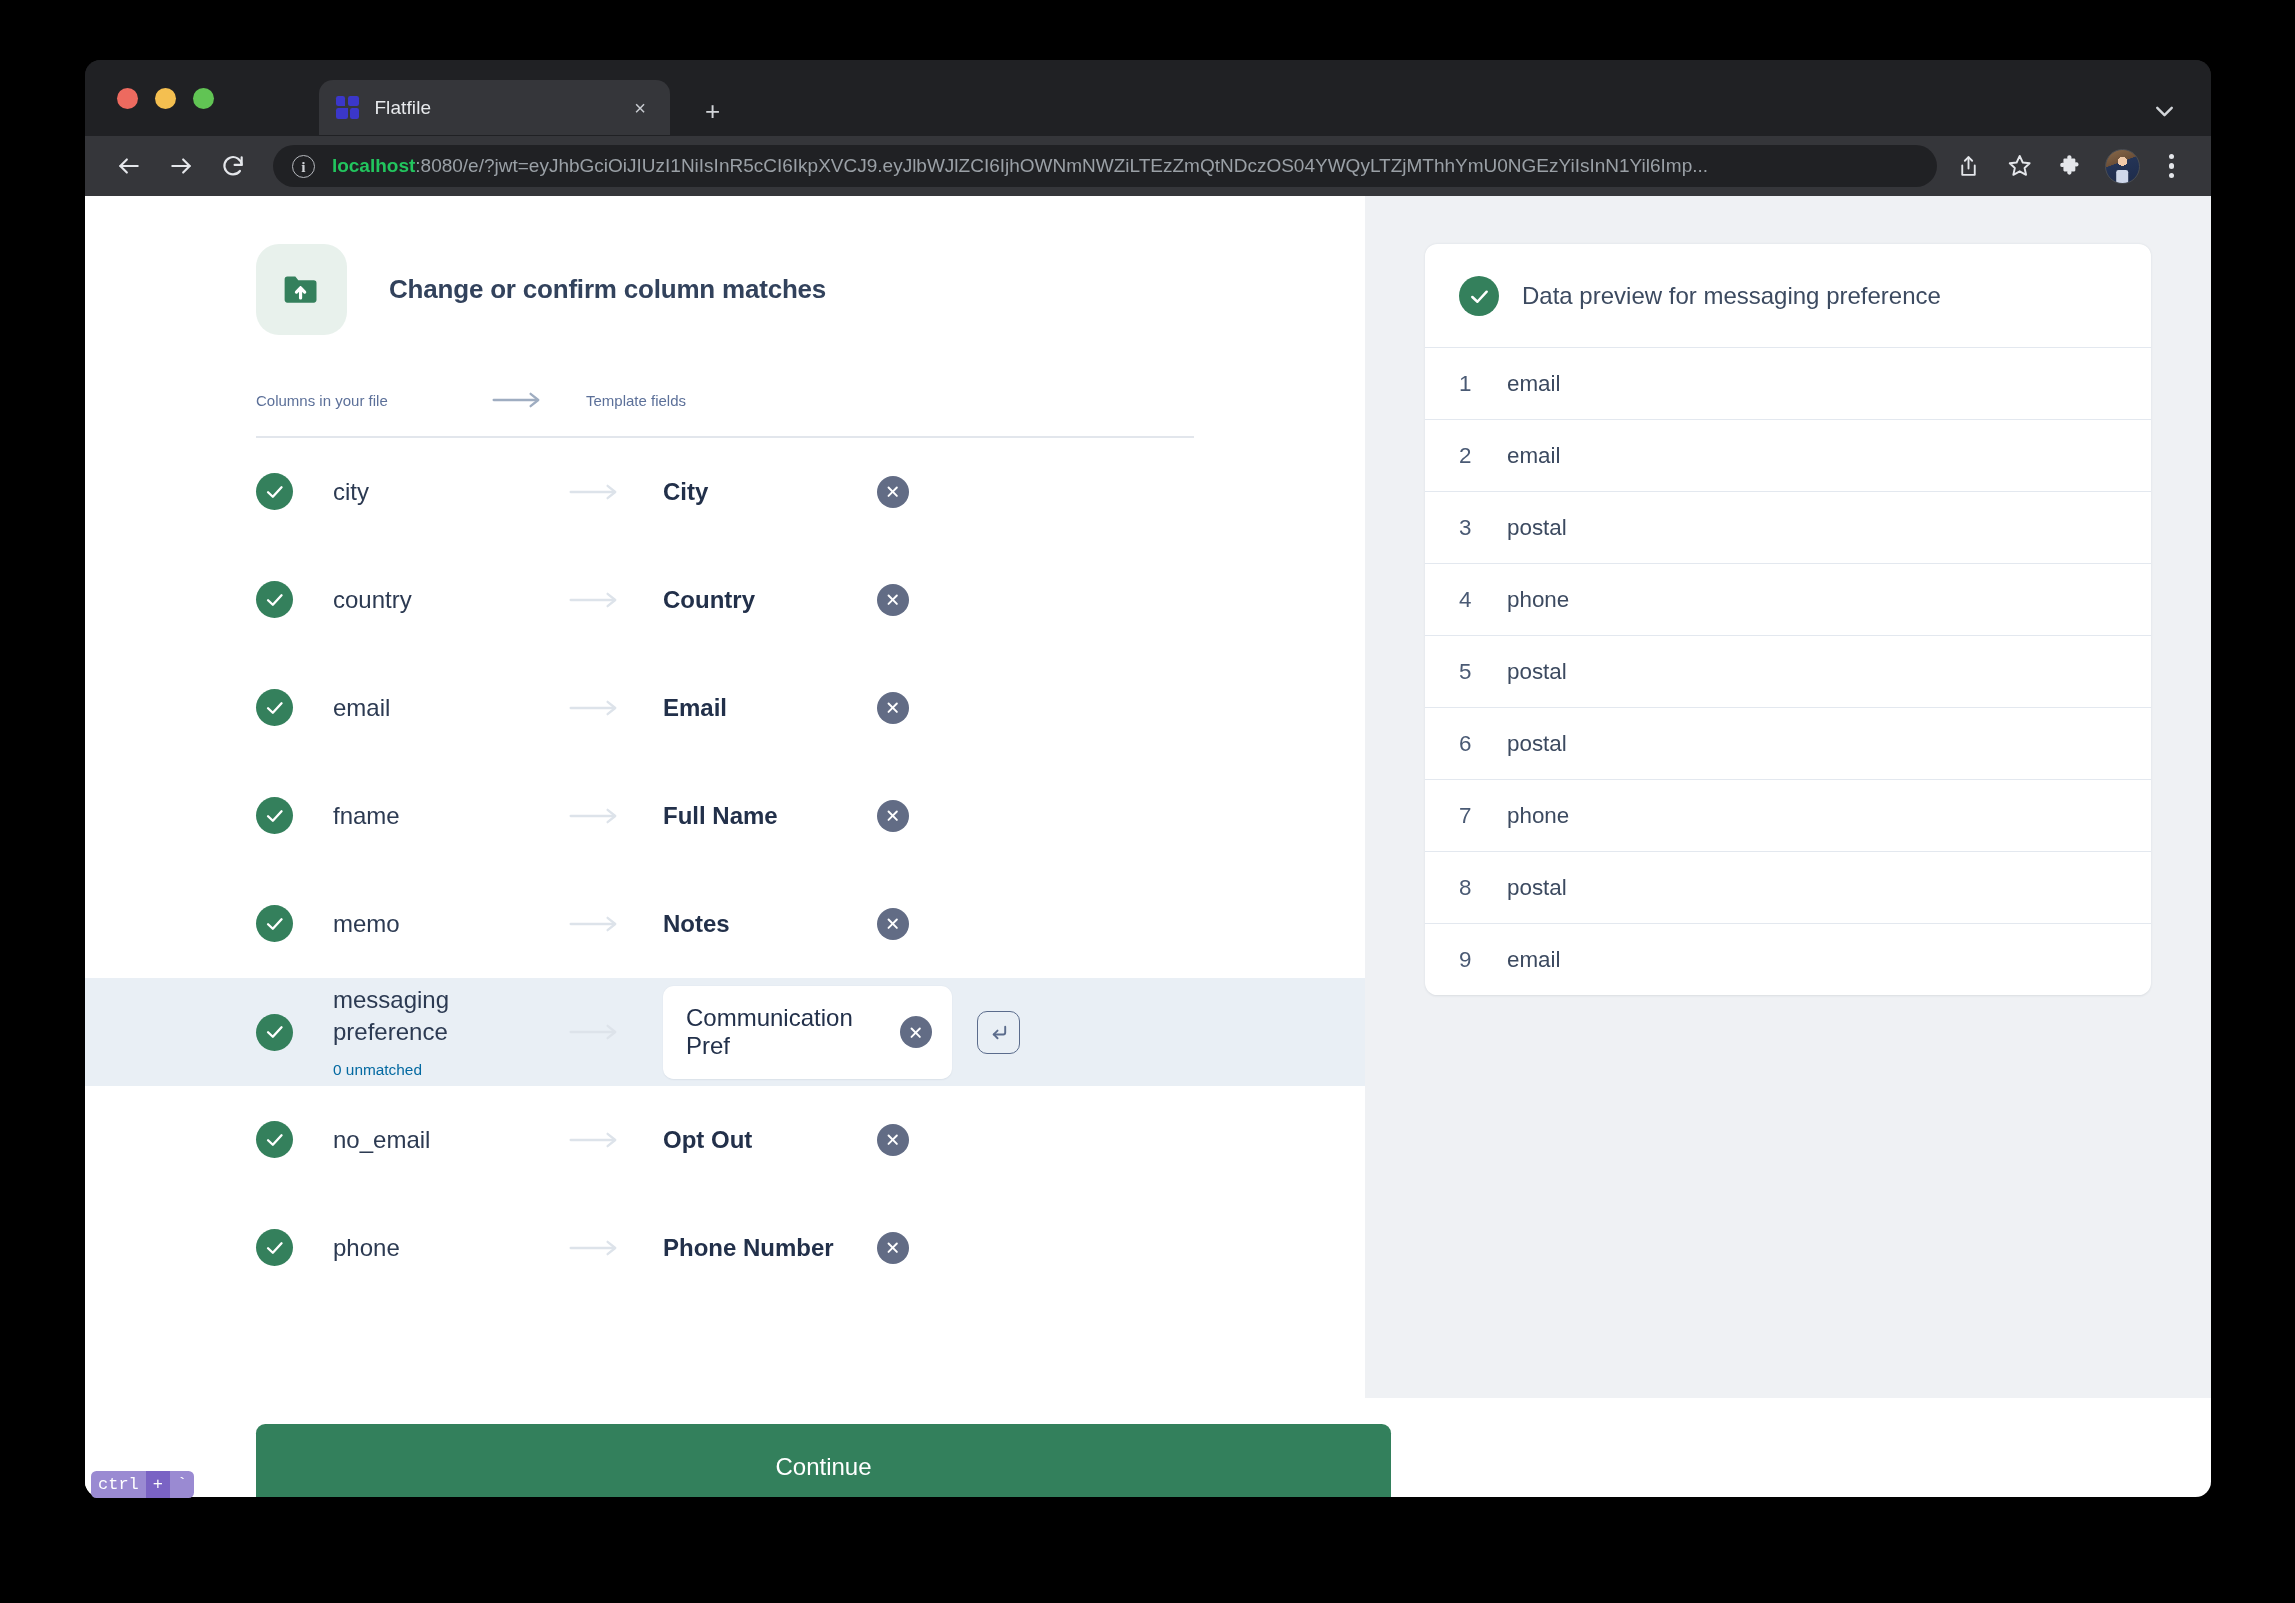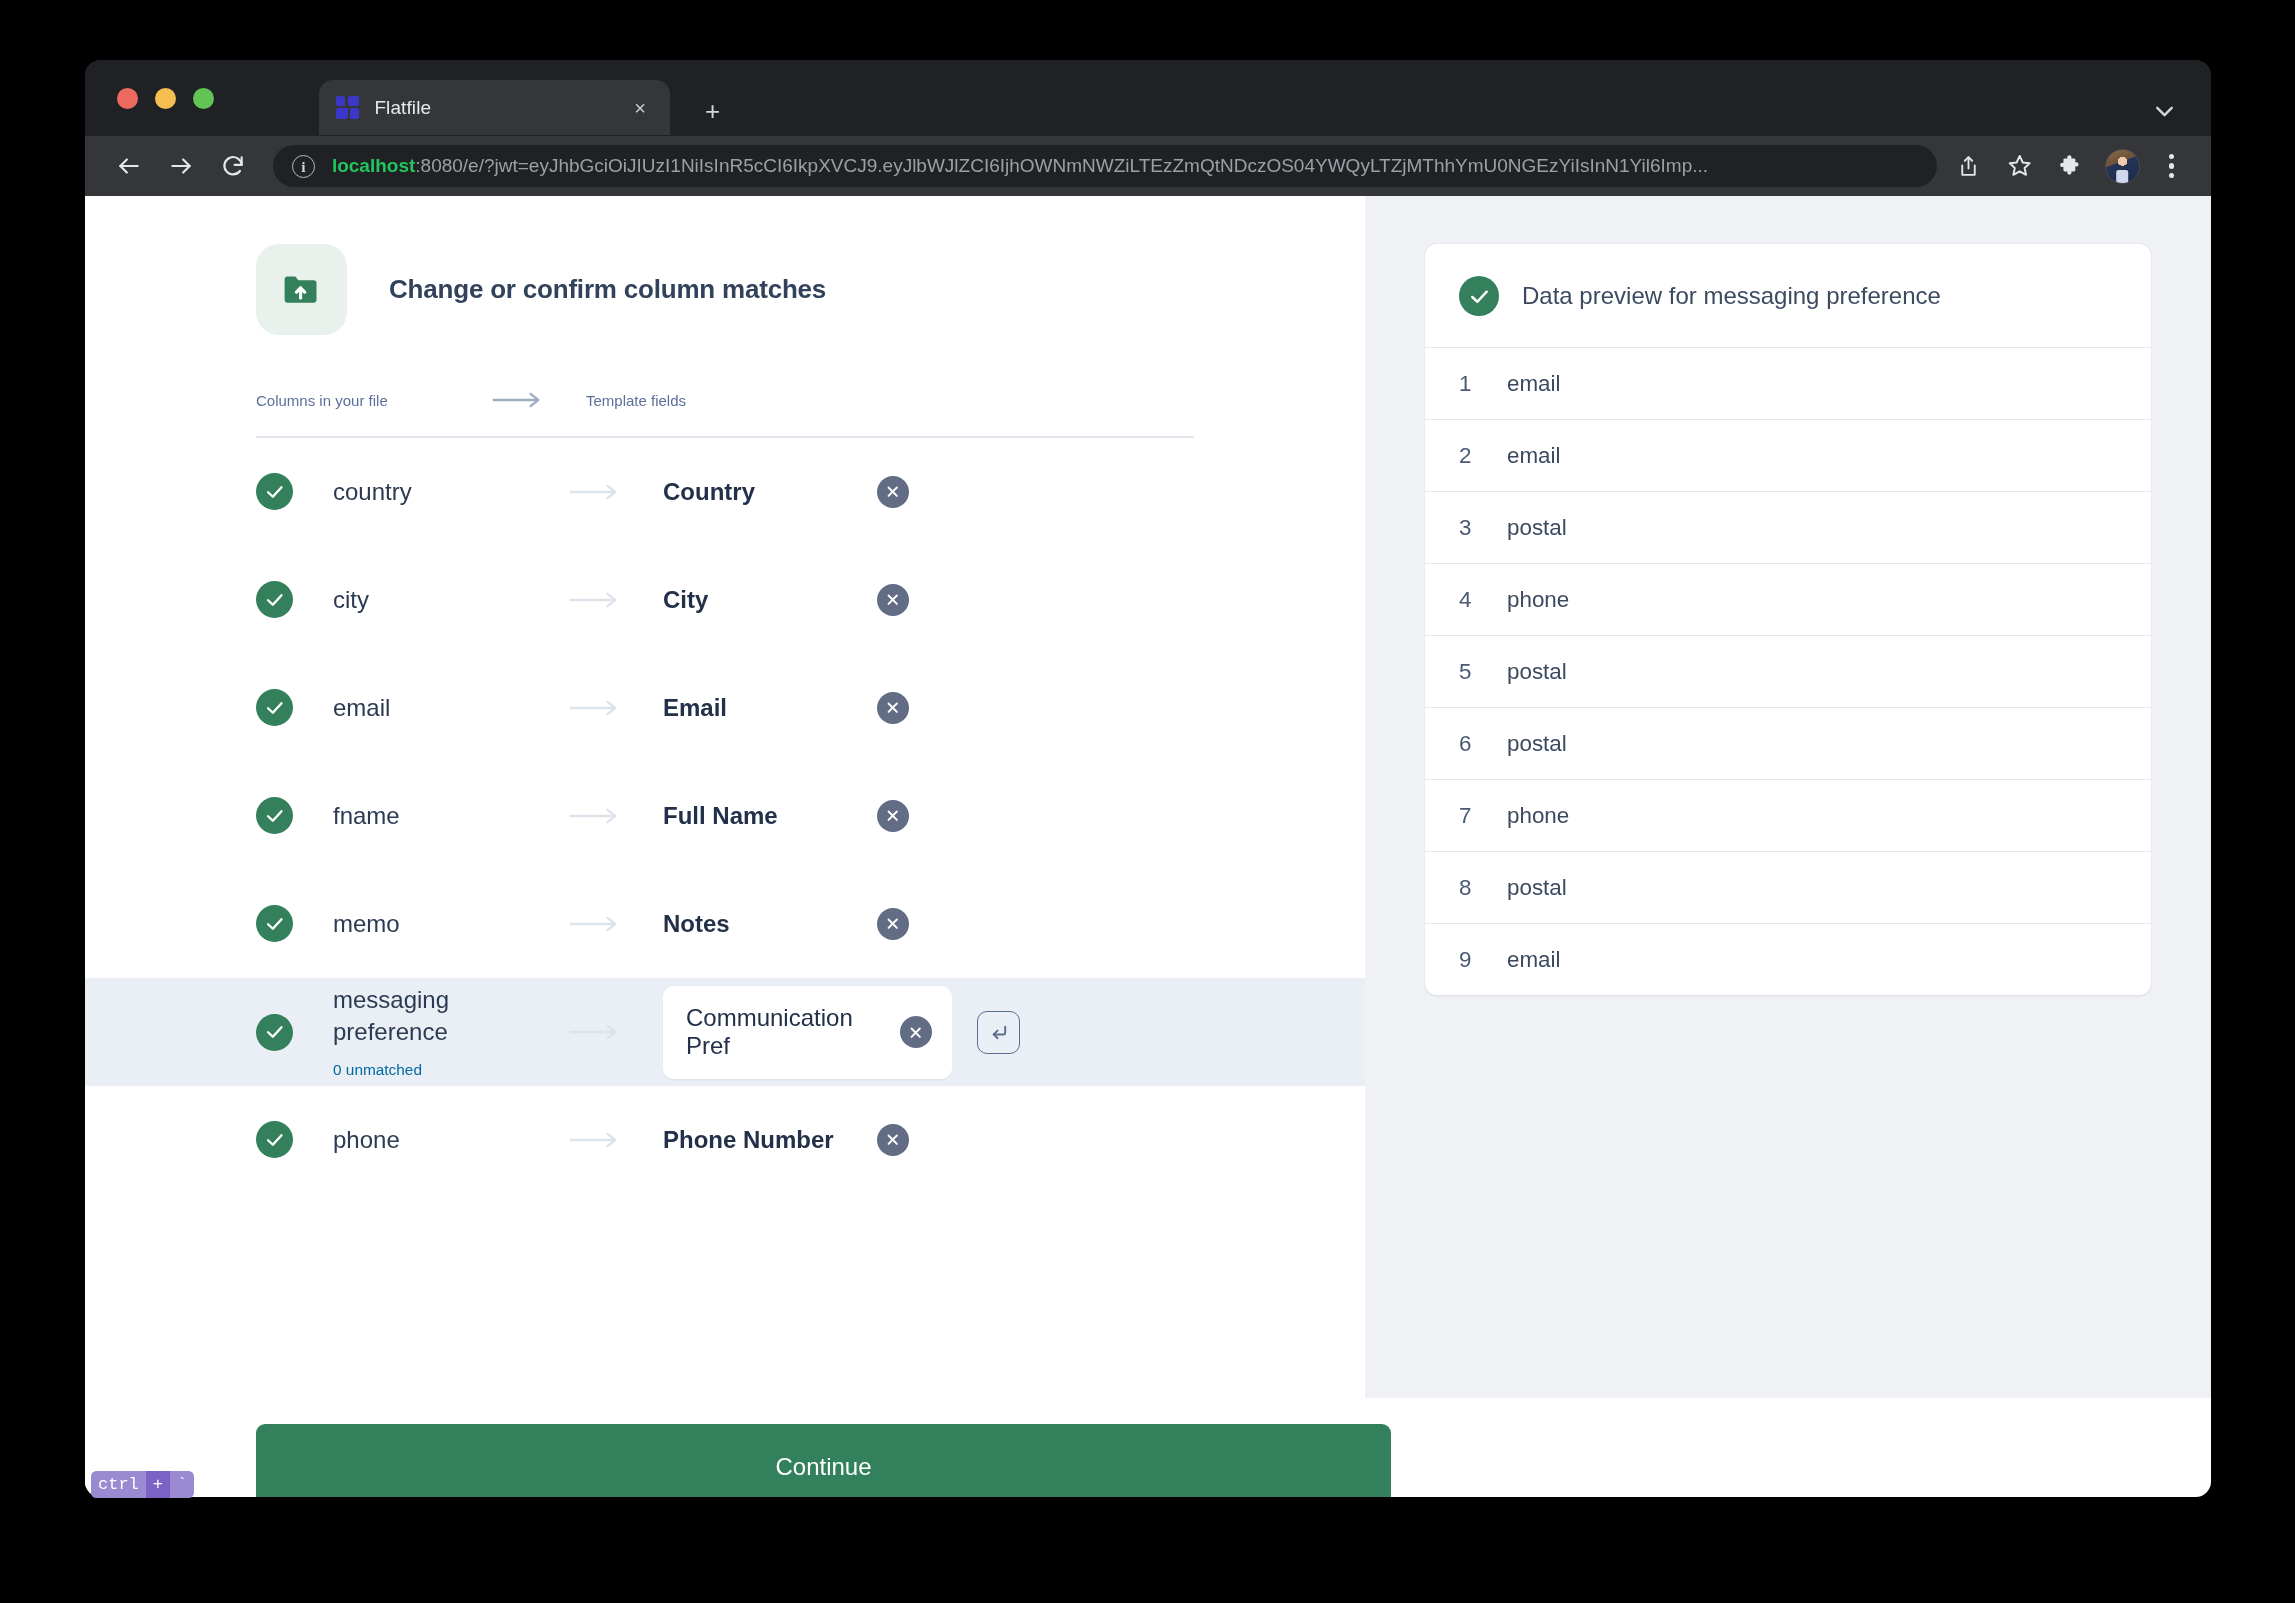--- a/index.html
+++ b/index.html
@@ -435,20 +435,44 @@
         <div class="divider"></div>
 
         <div class="rows">
 
           <div class="map-row">
             <div class="check">
               <svg width="21.6" height="21.6" viewBox="0 0 24 24" fill="none" stroke="#fff" stroke-width="2.6" stroke-linecap="round" stroke-linejoin="round">
                   <polyline points="4.5 12.5 9.8 17.5 19.5 7"></polyline>
                 </svg>
             </div>
+            <div class="src-label">city</div>
+            <div class="row-arrow">
+              <svg width="51" height="20" viewBox="0 0 66 26" fill="none" stroke="#dde3ea" stroke-width="3" stroke-linecap="round" stroke-linejoin="round">
+                  <line x1="2" y1="13" x2="58" y2="13"></line>
+                  <polyline points="50 5 60 13 50 21"></polyline>
+                </svg>
+            </div>
+            <div class="tgt-wrap">
+              <div class="tgt-label">City</div>
+              <div class="x-btn">
+                <svg width="15.4" height="15.4" viewBox="0 0 24 24" fill="none" stroke="#fff" stroke-width="3" stroke-linecap="round">
+                    <line x1="5.5" y1="5.5" x2="18.5" y2="18.5"></line>
+                    <line x1="18.5" y1="5.5" x2="5.5" y2="18.5"></line>
+                  </svg>
+              </div>
+            </div>
+          </div>
+
+          <div class="map-row">
+            <div class="check">
+              <svg width="21.6" height="21.6" viewBox="0 0 24 24" fill="none" stroke="#fff" stroke-width="2.6" stroke-linecap="round" stroke-linejoin="round">
+                  <polyline points="4.5 12.5 9.8 17.5 19.5 7"></polyline>
+                </svg>
+            </div>
             <div class="src-label">country</div>
             <div class="row-arrow">
               <svg width="51" height="20" viewBox="0 0 66 26" fill="none" stroke="#dde3ea" stroke-width="3" stroke-linecap="round" stroke-linejoin="round">
                   <line x1="2" y1="13" x2="58" y2="13"></line>
                   <polyline points="50 5 60 13 50 21"></polyline>
                 </svg>
             </div>
             <div class="tgt-wrap">
               <div class="tgt-label">Country</div>
               <div class="x-btn">
@@ -459,44 +483,20 @@
               </div>
             </div>
           </div>
 
           <div class="map-row">
             <div class="check">
               <svg width="21.6" height="21.6" viewBox="0 0 24 24" fill="none" stroke="#fff" stroke-width="2.6" stroke-linecap="round" stroke-linejoin="round">
                   <polyline points="4.5 12.5 9.8 17.5 19.5 7"></polyline>
                 </svg>
             </div>
-            <div class="src-label">city</div>
-            <div class="row-arrow">
-              <svg width="51" height="20" viewBox="0 0 66 26" fill="none" stroke="#dde3ea" stroke-width="3" stroke-linecap="round" stroke-linejoin="round">
-                  <line x1="2" y1="13" x2="58" y2="13"></line>
-                  <polyline points="50 5 60 13 50 21"></polyline>
-                </svg>
-            </div>
-            <div class="tgt-wrap">
-              <div class="tgt-label">City</div>
-              <div class="x-btn">
-                <svg width="15.4" height="15.4" viewBox="0 0 24 24" fill="none" stroke="#fff" stroke-width="3" stroke-linecap="round">
-                    <line x1="5.5" y1="5.5" x2="18.5" y2="18.5"></line>
-                    <line x1="18.5" y1="5.5" x2="5.5" y2="18.5"></line>
-                  </svg>
-              </div>
-            </div>
-          </div>
-
-          <div class="map-row">
-            <div class="check">
-              <svg width="21.6" height="21.6" viewBox="0 0 24 24" fill="none" stroke="#fff" stroke-width="2.6" stroke-linecap="round" stroke-linejoin="round">
-                  <polyline points="4.5 12.5 9.8 17.5 19.5 7"></polyline>
-                </svg>
-            </div>
             <div class="src-label">email</div>
             <div class="row-arrow">
               <svg width="51" height="20" viewBox="0 0 66 26" fill="none" stroke="#dde3ea" stroke-width="3" stroke-linecap="round" stroke-linejoin="round">
                   <line x1="2" y1="13" x2="58" y2="13"></line>
                   <polyline points="50 5 60 13 50 21"></polyline>
                 </svg>
             </div>
             <div class="tgt-wrap">
               <div class="tgt-label">Email</div>
               <div class="x-btn">
@@ -582,20 +582,43 @@
               </div>
             </div>
             <div class="enter-key">
               <svg width="23" height="23" viewBox="0 0 24 24" fill="none" stroke="#5b6c8c" stroke-width="2" stroke-linecap="round" stroke-linejoin="round">
                 <path d="M19 6v6a2 2 0 0 1-2 2H7"></path>
                   <polyline points="11 10 7 14 11 18"></polyline>
                 </svg>
             </div>
           </div>
 
+          <div class="map-row">
+            <div class="check">
+              <svg width="21.6" height="21.6" viewBox="0 0 24 24" fill="none" stroke="#fff" stroke-width="2.6" stroke-linecap="round" stroke-linejoin="round">
+                  <polyline points="4.5 12.5 9.8 17.5 19.5 7"></polyline>
+                </svg>
+            </div>
+            <div class="src-label">no_email</div>
+            <div class="row-arrow">
+              <svg width="51" height="20" viewBox="0 0 66 26" fill="none" stroke="#dde3ea" stroke-width="3" stroke-linecap="round" stroke-linejoin="round">
+                  <line x1="2" y1="13" x2="58" y2="13"></line>
+                  <polyline points="50 5 60 13 50 21"></polyline>
+                </svg>
+            </div>
+            <div class="tgt-wrap">
+              <div class="tgt-label">Opt Out</div>
+              <div class="x-btn">
+                <svg width="15.4" height="15.4" viewBox="0 0 24 24" fill="none" stroke="#fff" stroke-width="3" stroke-linecap="round">
+                    <line x1="5.5" y1="5.5" x2="18.5" y2="18.5"></line>
+                    <line x1="18.5" y1="5.5" x2="5.5" y2="18.5"></line>
+                  </svg>
+              </div>
+            </div>
+          </div>
 
           <div class="map-row">
             <div class="check">
               <svg width="21.6" height="21.6" viewBox="0 0 24 24" fill="none" stroke="#fff" stroke-width="2.6" stroke-linecap="round" stroke-linejoin="round">
                   <polyline points="4.5 12.5 9.8 17.5 19.5 7"></polyline>
                 </svg>
             </div>
             <div class="src-label">phone</div>
             <div class="row-arrow">
               <svg width="51" height="20" viewBox="0 0 66 26" fill="none" stroke="#dde3ea" stroke-width="3" stroke-linecap="round" stroke-linejoin="round">

